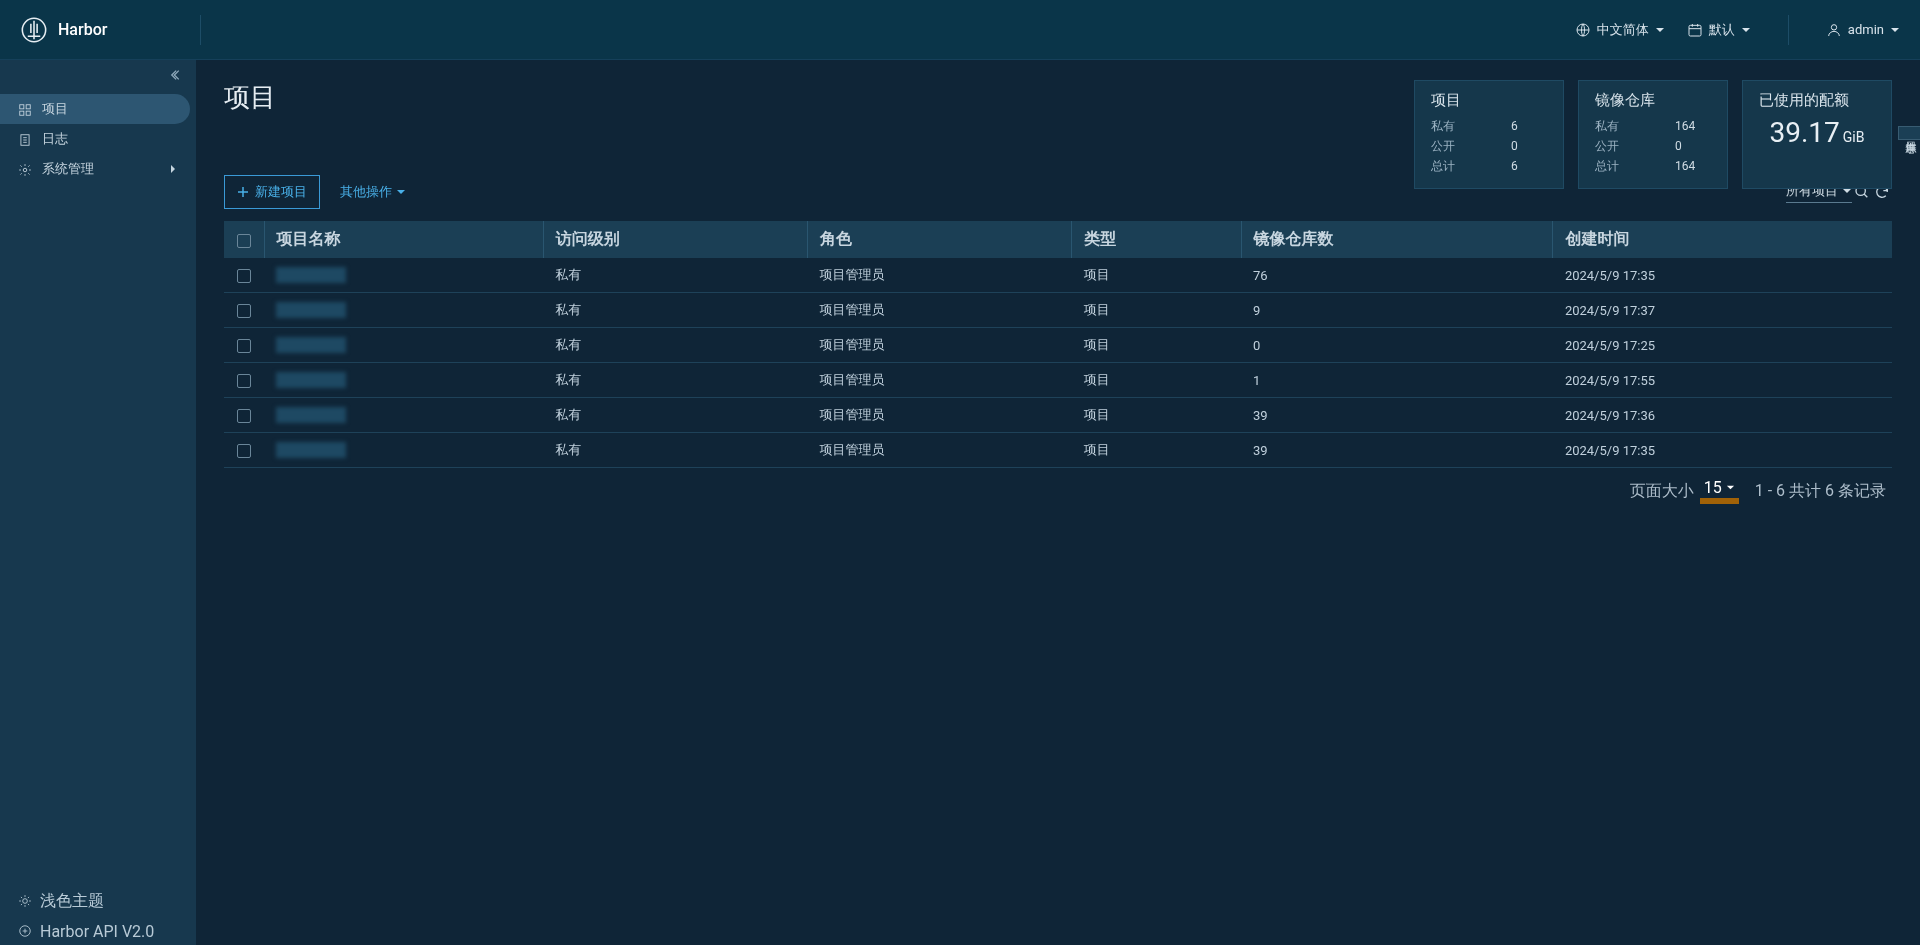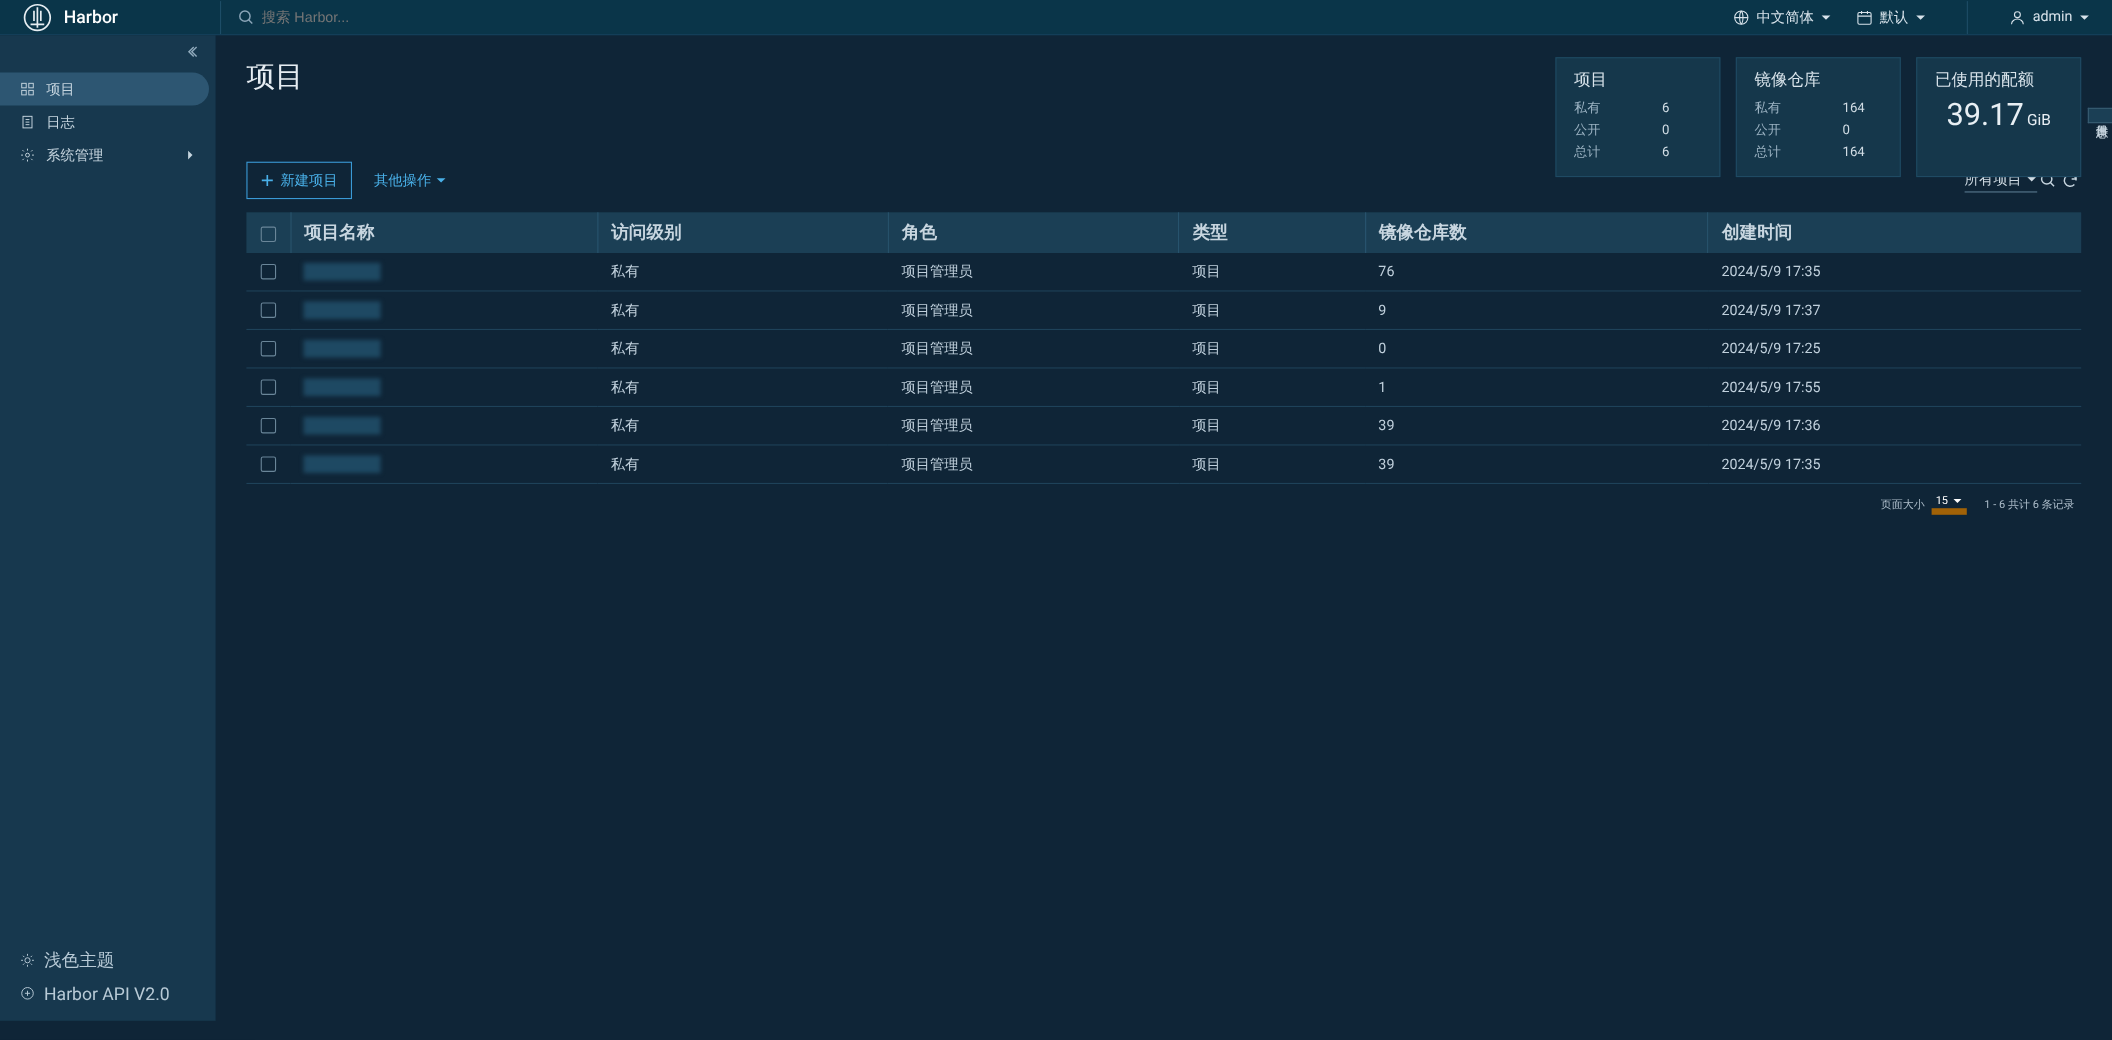--- a/index.html
+++ b/index.html
@@ -6,21 +6,21 @@
 body {
   font-family: -apple-system, BlinkMacSystemFont, "Segoe UI", Roboto, sans-serif;
   background: #0f2537;
   color: #e0e8ef;
   width: 1920px;
   height: 945px;
   overflow: hidden;
   font-size: 13px;
 }
 .header {
-  height: 32px;
+  height: 60px;
   background: #0a3549;
   display: flex;
   align-items: center;
   padding: 0 20px;
   border-bottom: 1px solid #15405a;
 }
 .logo-area { display: flex; align-items: center; gap: 10px; min-width: 165px; }
 .logo-icon { width: 28px; height: 28px; }
 .logo-text { font-size: 16px; font-weight: 500; color: #fff; }
 .divider-v { width: 1px; height: 30px; background: #1d4d67; margin: 0 15px; }
@@ -79,21 +79,21 @@
   border-bottom: 1px solid #1e4259;
 }
 .checkbox {
   width: 14px; height: 14px; border: 1px solid #6a8699; display: inline-block;
   cursor: pointer; border-radius: 2px; vertical-align: middle;
 }
 .name-blur {
   display: inline-block; width: 70px; height: 16px; background: #1e4963;
   filter: blur(2px); vertical-align: middle;
 }
-.pagination { display: flex; justify-content: flex-end; align-items: center; gap: 16px; font-size: 10px; color: #aebecb; padding: 10px 6px 0; }
+.pagination { display: flex; justify-content: flex-end; align-items: center; gap: 16px; font-size: 16px; color: #aebecb; padding: 10px 6px 0; }
 .page-size { display: flex; align-items: center; gap: 6px; }
 .page-size-sel { border-bottom: 6px solid #a16207; padding: 0 4px 1px; color: #ffffff; display: flex; align-items: center; gap: 4px; cursor: pointer; }
 .side-tab {
   position: absolute; top: 66px; right: 0; writing-mode: vertical-rl;
   background: #1b3f55; border: 1px solid #385c72; border-right: none;
   padding: 6px 3px; font-size: 11px; color: #c8d6e0; cursor: pointer;
 }
 svg { display: inline-block; vertical-align: middle; }
 </style>
 </head>
@@ -101,27 +101,20 @@
 
 <div class="header">
   <div class="logo-area">
     <svg class="logo-icon" viewBox="0 0 36 36" fill="none" stroke="#e6edf2" stroke-width="2">
       <circle cx="18" cy="18" r="15"></circle>
         <path d="M18 6 L18 30 M10 26 L26 26 M14 10 L14 22 M22 10 L22 22"></path>
     </svg>
     <span class="logo-text">Harbor</span>
   </div>
   <div class="divider-v"></div>
-  <div class="search-area">
-    <svg width="16" height="16" viewBox="0 0 24 24" fill="none" stroke="currentColor" stroke-width="2">
-        <circle cx="10" cy="10" r="7"></circle>
-        <line x1="20" y1="20" x2="15" y2="15"></line>
-      </svg>
-    <input class="search-input" placeholder="搜索 Harbor..." style="">
-  </div>
   <div class="header-right">
     <div class="header-item">
       <svg width="16" height="16" viewBox="0 0 24 24" fill="none" stroke="currentColor" stroke-width="1.5">
           <circle cx="12" cy="12" r="9"></circle>
           <path d="M3 12h18M12 3c3 3 3 15 0 18M12 3c-3 3-3 15 0 18"></path>
         </svg>
       <span>中文简体</span>
       <svg width="10" height="10" viewBox="0 0 10 10" fill="currentColor">
           <path d="M1 3l4 4 4-4z"></path>
         </svg>

